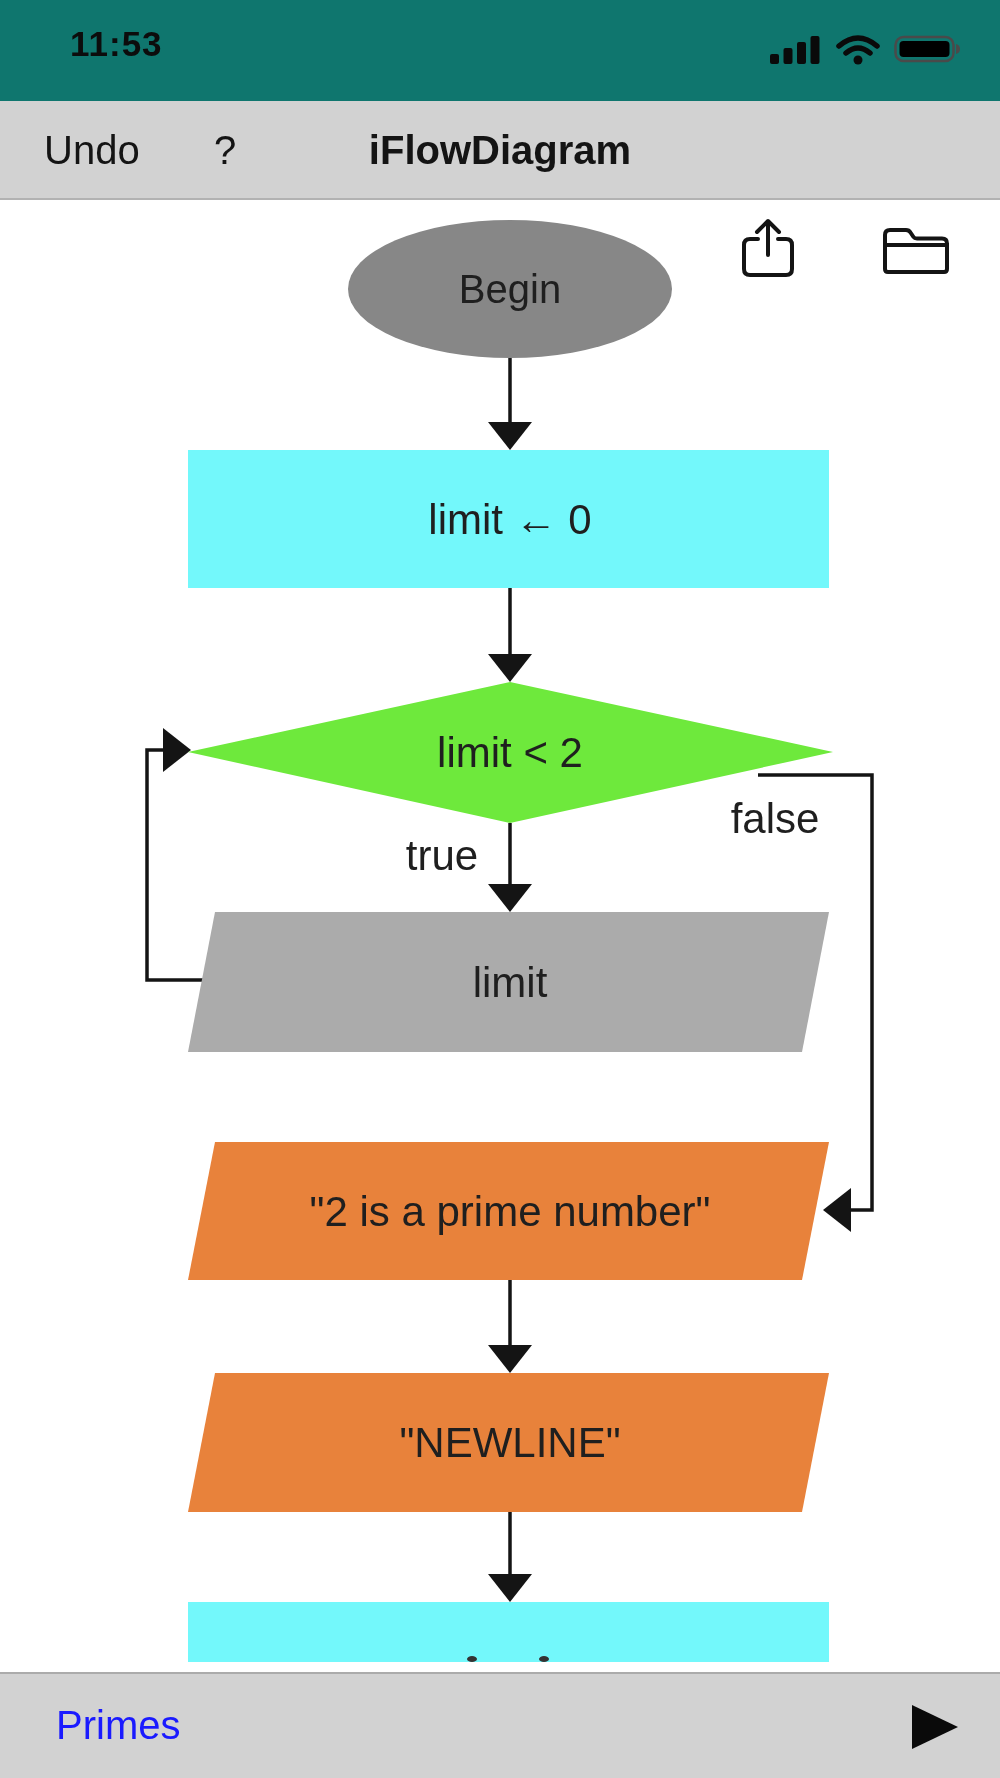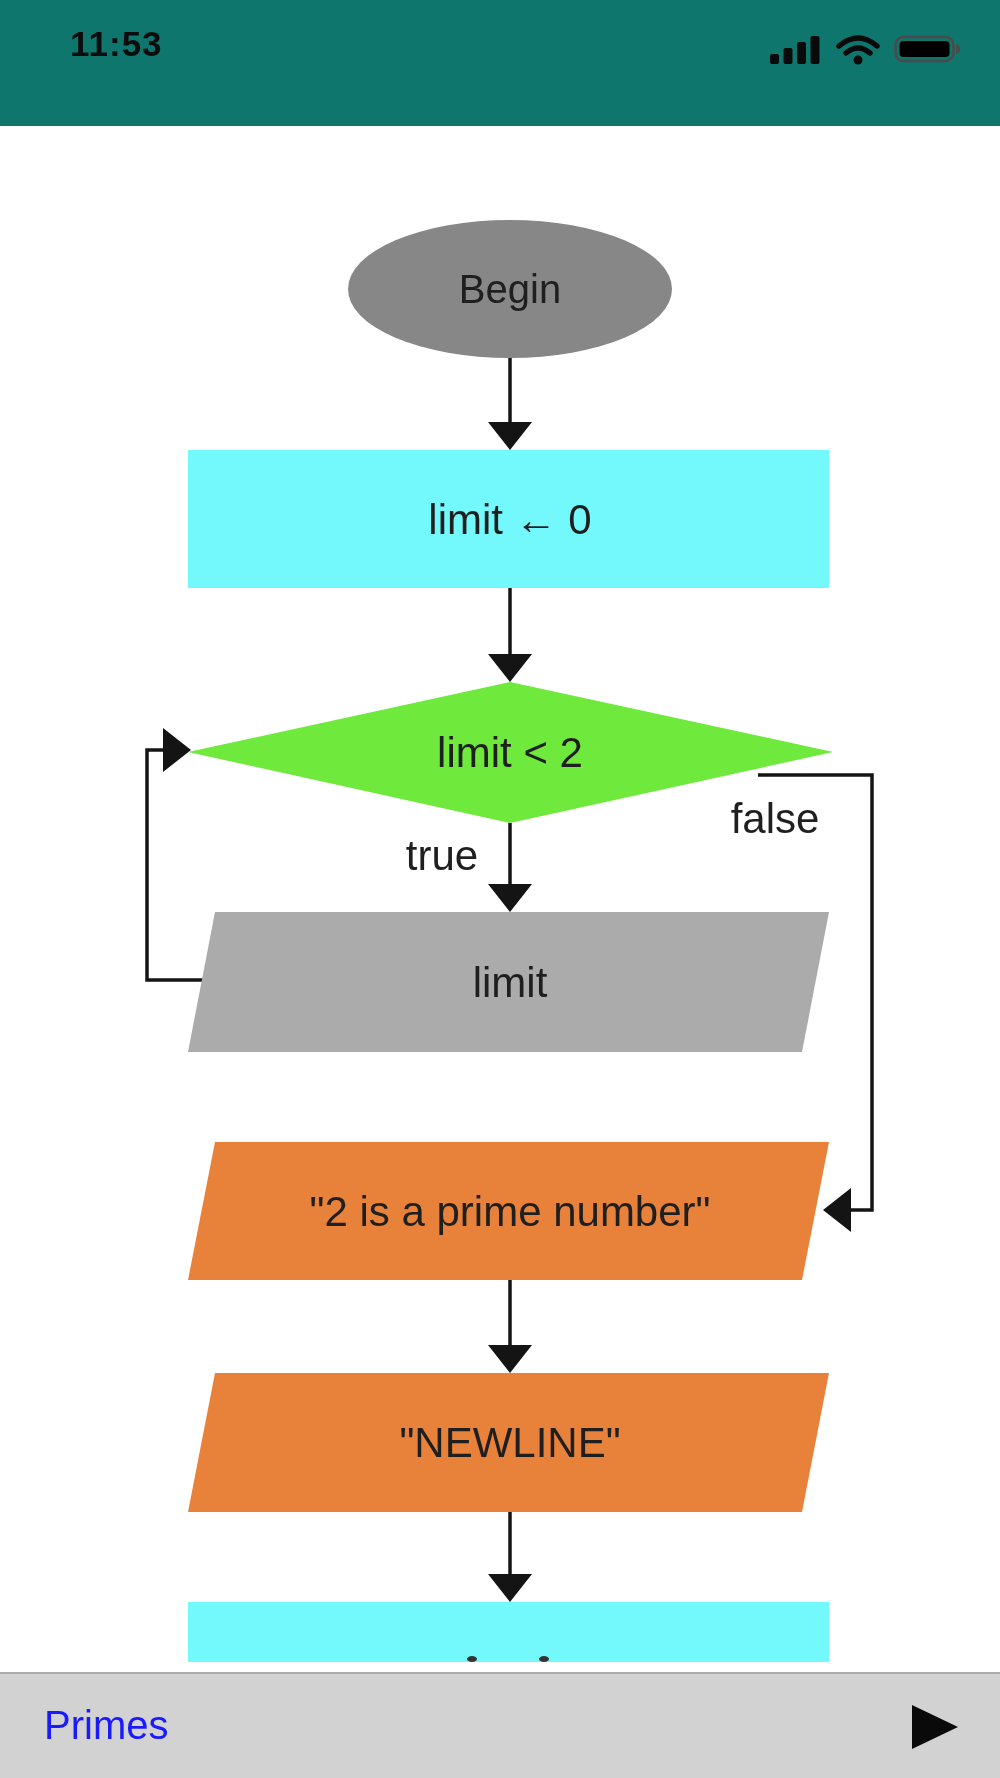--- a/index.html
+++ b/index.html
@@ -24,21 +24,21 @@
   #flow text{font-family:"Liberation Sans","DejaVu Sans",sans-serif;fill:#1f1f1f;}
   .nodelabel{font-size:42px;}
   .beginlabel{font-size:40px;}
   .edgelabel{font-size:42px;}
   .edge{stroke:#141414;stroke-width:3.5;fill:none;}
   .head{fill:#141414;stroke:none;}
   
   .bottombar{position:absolute;left:0;top:1672px;width:1000px;height:106px;background:#d2d2d2;
              border-top:2px solid #ababab;box-sizing:border-box;z-index:5;}
   .bottombar .txt{position:absolute;top:31px;font-size:40px;line-height:40px;color:#141414;}
-  .primes{left:44px;}
+  .primes{left:56px;}
   .pseudo{left:502px;}
   .play-btn{position:absolute;left:912px;top:31px;width:46px;height:44px;}
 </style>
 </head>
 <body>
 
 <div id="screen">
 
   <svg id="flow" width="1000" height="1778" viewBox="0 0 1000 1778">
 
@@ -103,20 +103,38 @@
         <circle cx="22" cy="27" r="4.5" fill="#0a0a0a"></circle>
       </svg>
       <svg width="68" height="32" viewBox="0 0 68 32">
         <rect x="1.5" y="4" width="58" height="24" rx="8" fill="none" stroke="#4a4a4a" stroke-width="2.5"></rect>
         <rect x="5.5" y="8" width="50" height="16" rx="4" fill="#000"></rect>
         <path d="M62,11 Q66,12 66,16 Q66,20 62,21 Z" fill="#4a4a4a"></path>
       </svg>
     </div>
   </div>
 
+  <header class="topbar">
+    <div class="txt undo">Undo</div>
+    <div class="txt help">?</div>
+    <div class="txt title">iFlowDiagram</div>
+    <div class="iconbtn share-btn">
+      <svg width="56" height="62" viewBox="0 0 56 62">
+        <path d="M18,22 H10 Q4,22 4,28 V52 Q4,58 10,58 H46 Q52,58 52,52 V28 Q52,22 46,22 H38" stroke="#141414" stroke-width="4" fill="none" stroke-linecap="round"></path>
+        <path d="M28,5 V38" stroke="#141414" stroke-width="4" fill="none" stroke-linecap="round"></path>
+        <path d="M17,15 L28,4 L39,15" stroke="#141414" stroke-width="4" fill="none" stroke-linecap="round" stroke-linejoin="round"></path>
+      </svg>
+    </div>
+    <div class="iconbtn folder-btn">
+      <svg width="70" height="48" viewBox="0 0 70 48">
+        <path d="M3,42 V8 Q3,3 8,3 H24 Q27,3 28.5,5.5 L31.5,10 Q32.5,11.5 35,11.5 H60 Q65,11.5 65,16.5 V42 Q65,45 62,45 H6 Q3,45 3,42 Z" stroke="#141414" stroke-width="4" fill="none" stroke-linejoin="round"></path>
+        <path d="M3,18 H65" stroke="#141414" stroke-width="4" fill="none"></path>
+      </svg>
+    </div>
+  </header>
 
   <footer class="bottombar">
     <div class="txt primes" style="color: rgb(26, 26, 255);">Primes</div>
     <div class="play-btn">
       <svg width="46" height="44" viewBox="0 0 46 44">
         <polygon points="0,0 46,22 0,44" fill="#0a0a0a"></polygon>
       </svg>
     </div>
   </footer>
 

